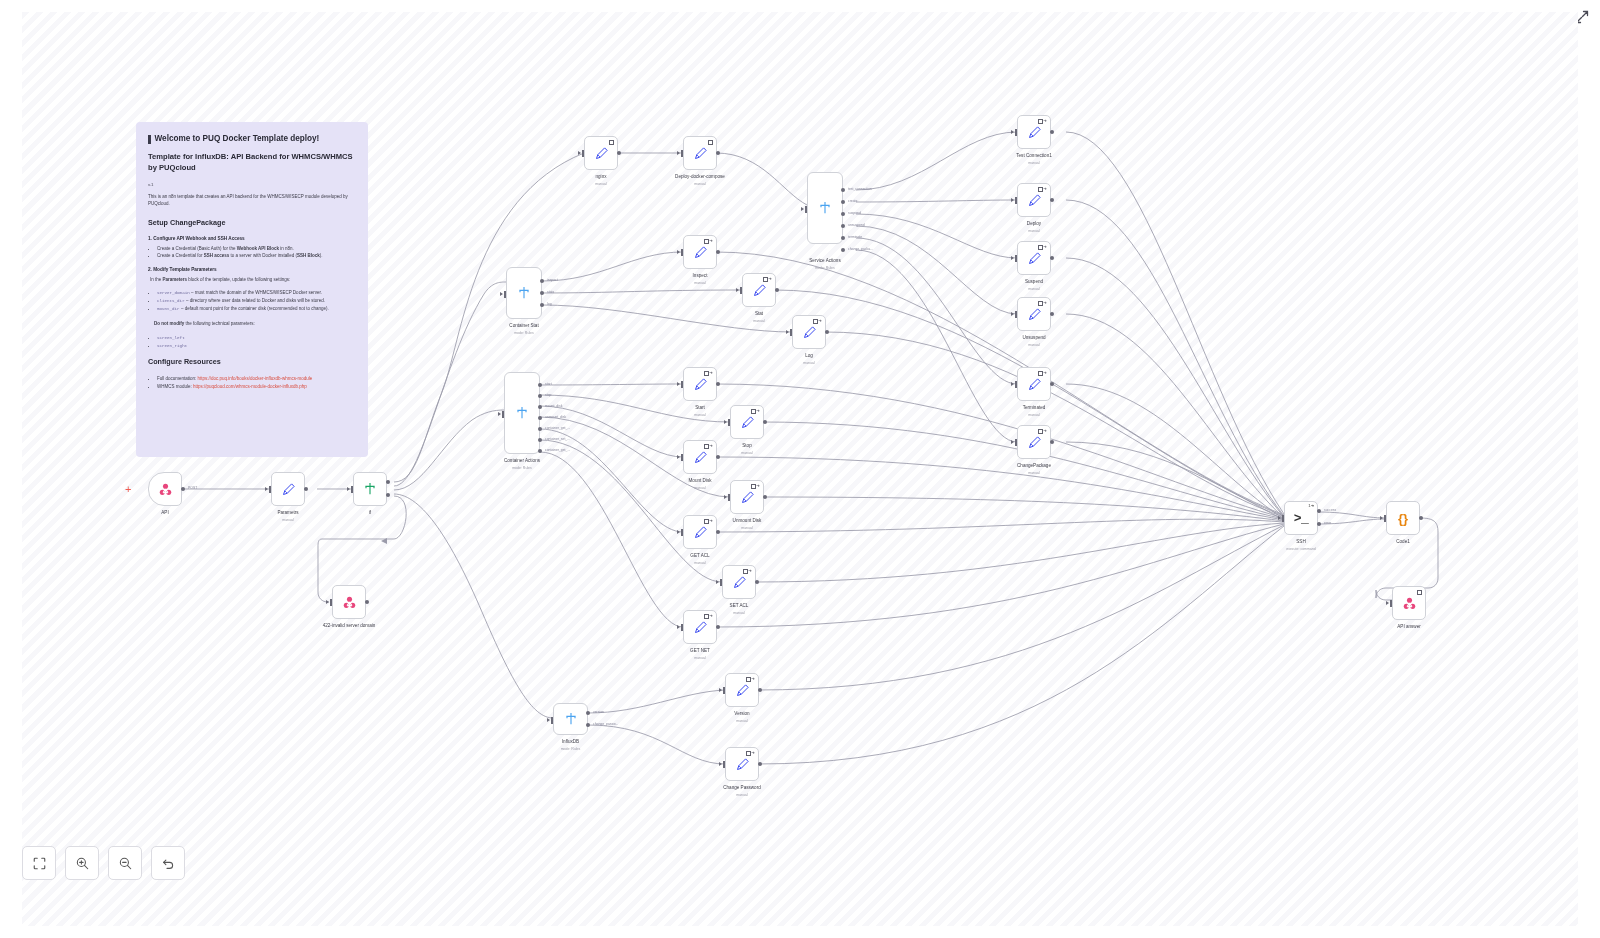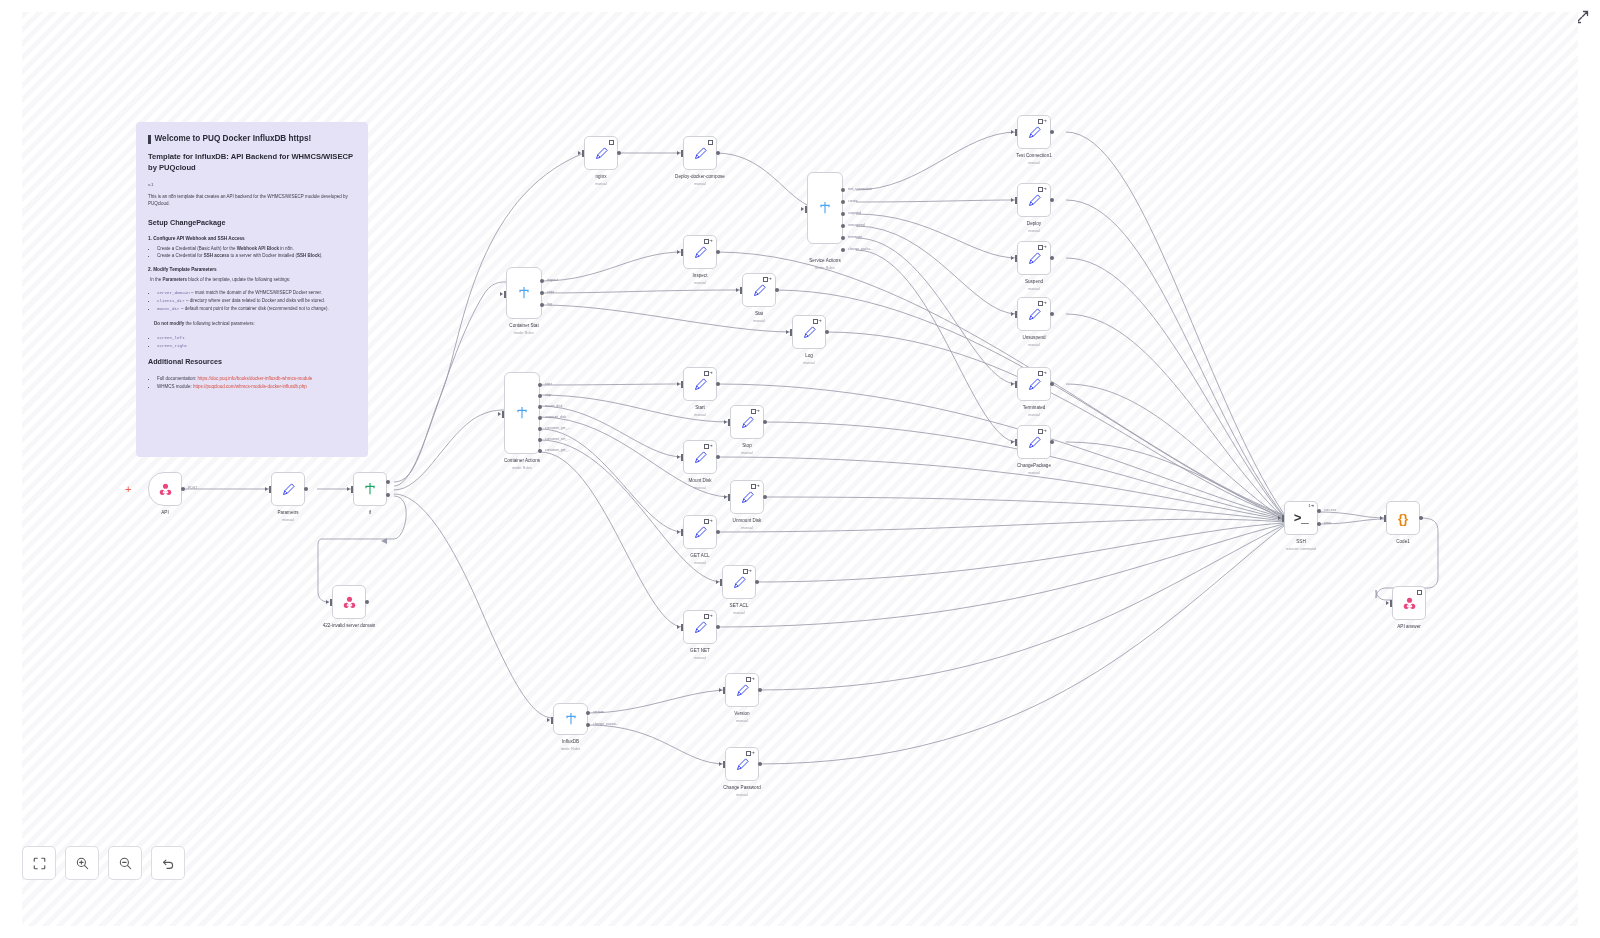--- a/index.html
+++ b/index.html
@@ -174,23 +174,23 @@
         <path d="M1398 506 C1412 506 1416 510 1416 520 L1416 566 C1416 572 1412 576 1406 576 L1364 576 C1358 576 1354 580 1354 586 L1354 578 C1354 584 1358 588 1364 588 L1370 588"></path>
       </g>
 
       <polygon points="1392,574 1386,577 1392,580" fill="#9b9baa"></polygon>
       <polygon points="365,526 359,529 365,532" fill="#9b9baa"></polygon>
     </svg>
 
     <div class="sticky">
       <h1>
         <span class="bar"></span>
-        <span>Welcome to PUQ Docker InfluxDB https!</span>
+        <span>Welcome to PUQ Docker Template deploy!</span>
       </h1>
-      <h2>Template for InfluxDB: API Backend for WHMCS/WISECP by PUQcloud</h2>
+      <h2>Template for InfluxDB: API Backend for WHMCS/WHMCS by PUQcloud</h2>
       <div class="ver">v.1</div>
       <p>This is an n8n template that creates an API backend for the WHMCS/WISECP module developed by PUQcloud.</p>
       <h3>Setup ChangePackage</h3>
       <h4>1. Configure API Webhook and SSH Access</h4>
       <ul>
         <li>Create a Credential (Basic Auth) for the <b>Webhook API Block</b> in n8n.</li>
         <li>Create a Credential for <b>SSH access</b> to a server with Docker installed (<b>SSH Block</b>).</li>
       </ul>
       <h4>2. Modify Template Parameters</h4>
       <div class="sub nb">In the <b>Parameters</b> block of the template, update the following settings:</div>
@@ -199,21 +199,21 @@
         <li><span class="mono">server_domain</span><span> – must match the domain of the WHMCS/WISECP Docker server.</span></li>
         <li><span class="mono">clients_dir</span><span> – directory where user data related to Docker and disks will be stored.</span></li>
         <li><span class="mono">mount_dir</span><span> – default mount point for the container disk (recommended not to change).</span></li>
       </ul>
       <div class="sub" style="margin-left:6px"><b>Do not modify</b><span> the following technical parameters:</span></div>
       <div class="spacer"></div>
       <ul>
         <li><span class="mono">screen_left</span></li>
         <li><span class="mono">screen_right</span></li>
       </ul>
-      <h3 style="margin-top:8px">Additional Resources</h3>
+      <h3 style="margin-top:8px">Configure Resources</h3>
       <ul>
         <li><span>Full documentation: </span><a href="#">https://doc.puq.info/books/docker-influxdb-whmcs-module</a></li>
         <li><span>WHMCS module: </span><a href="#">https://puqcloud.com/whmcs-module-docker-influxdb.php</a></li>
       </ul>
     </div>
 
     <div class="node round" style="left:126px;top:460px">
       <div class="plusmark" style="left:-23px;top:12px">+</div>
       <div class="nbox">
         <svg class="ico-webhook" viewBox="0 0 24 24">

